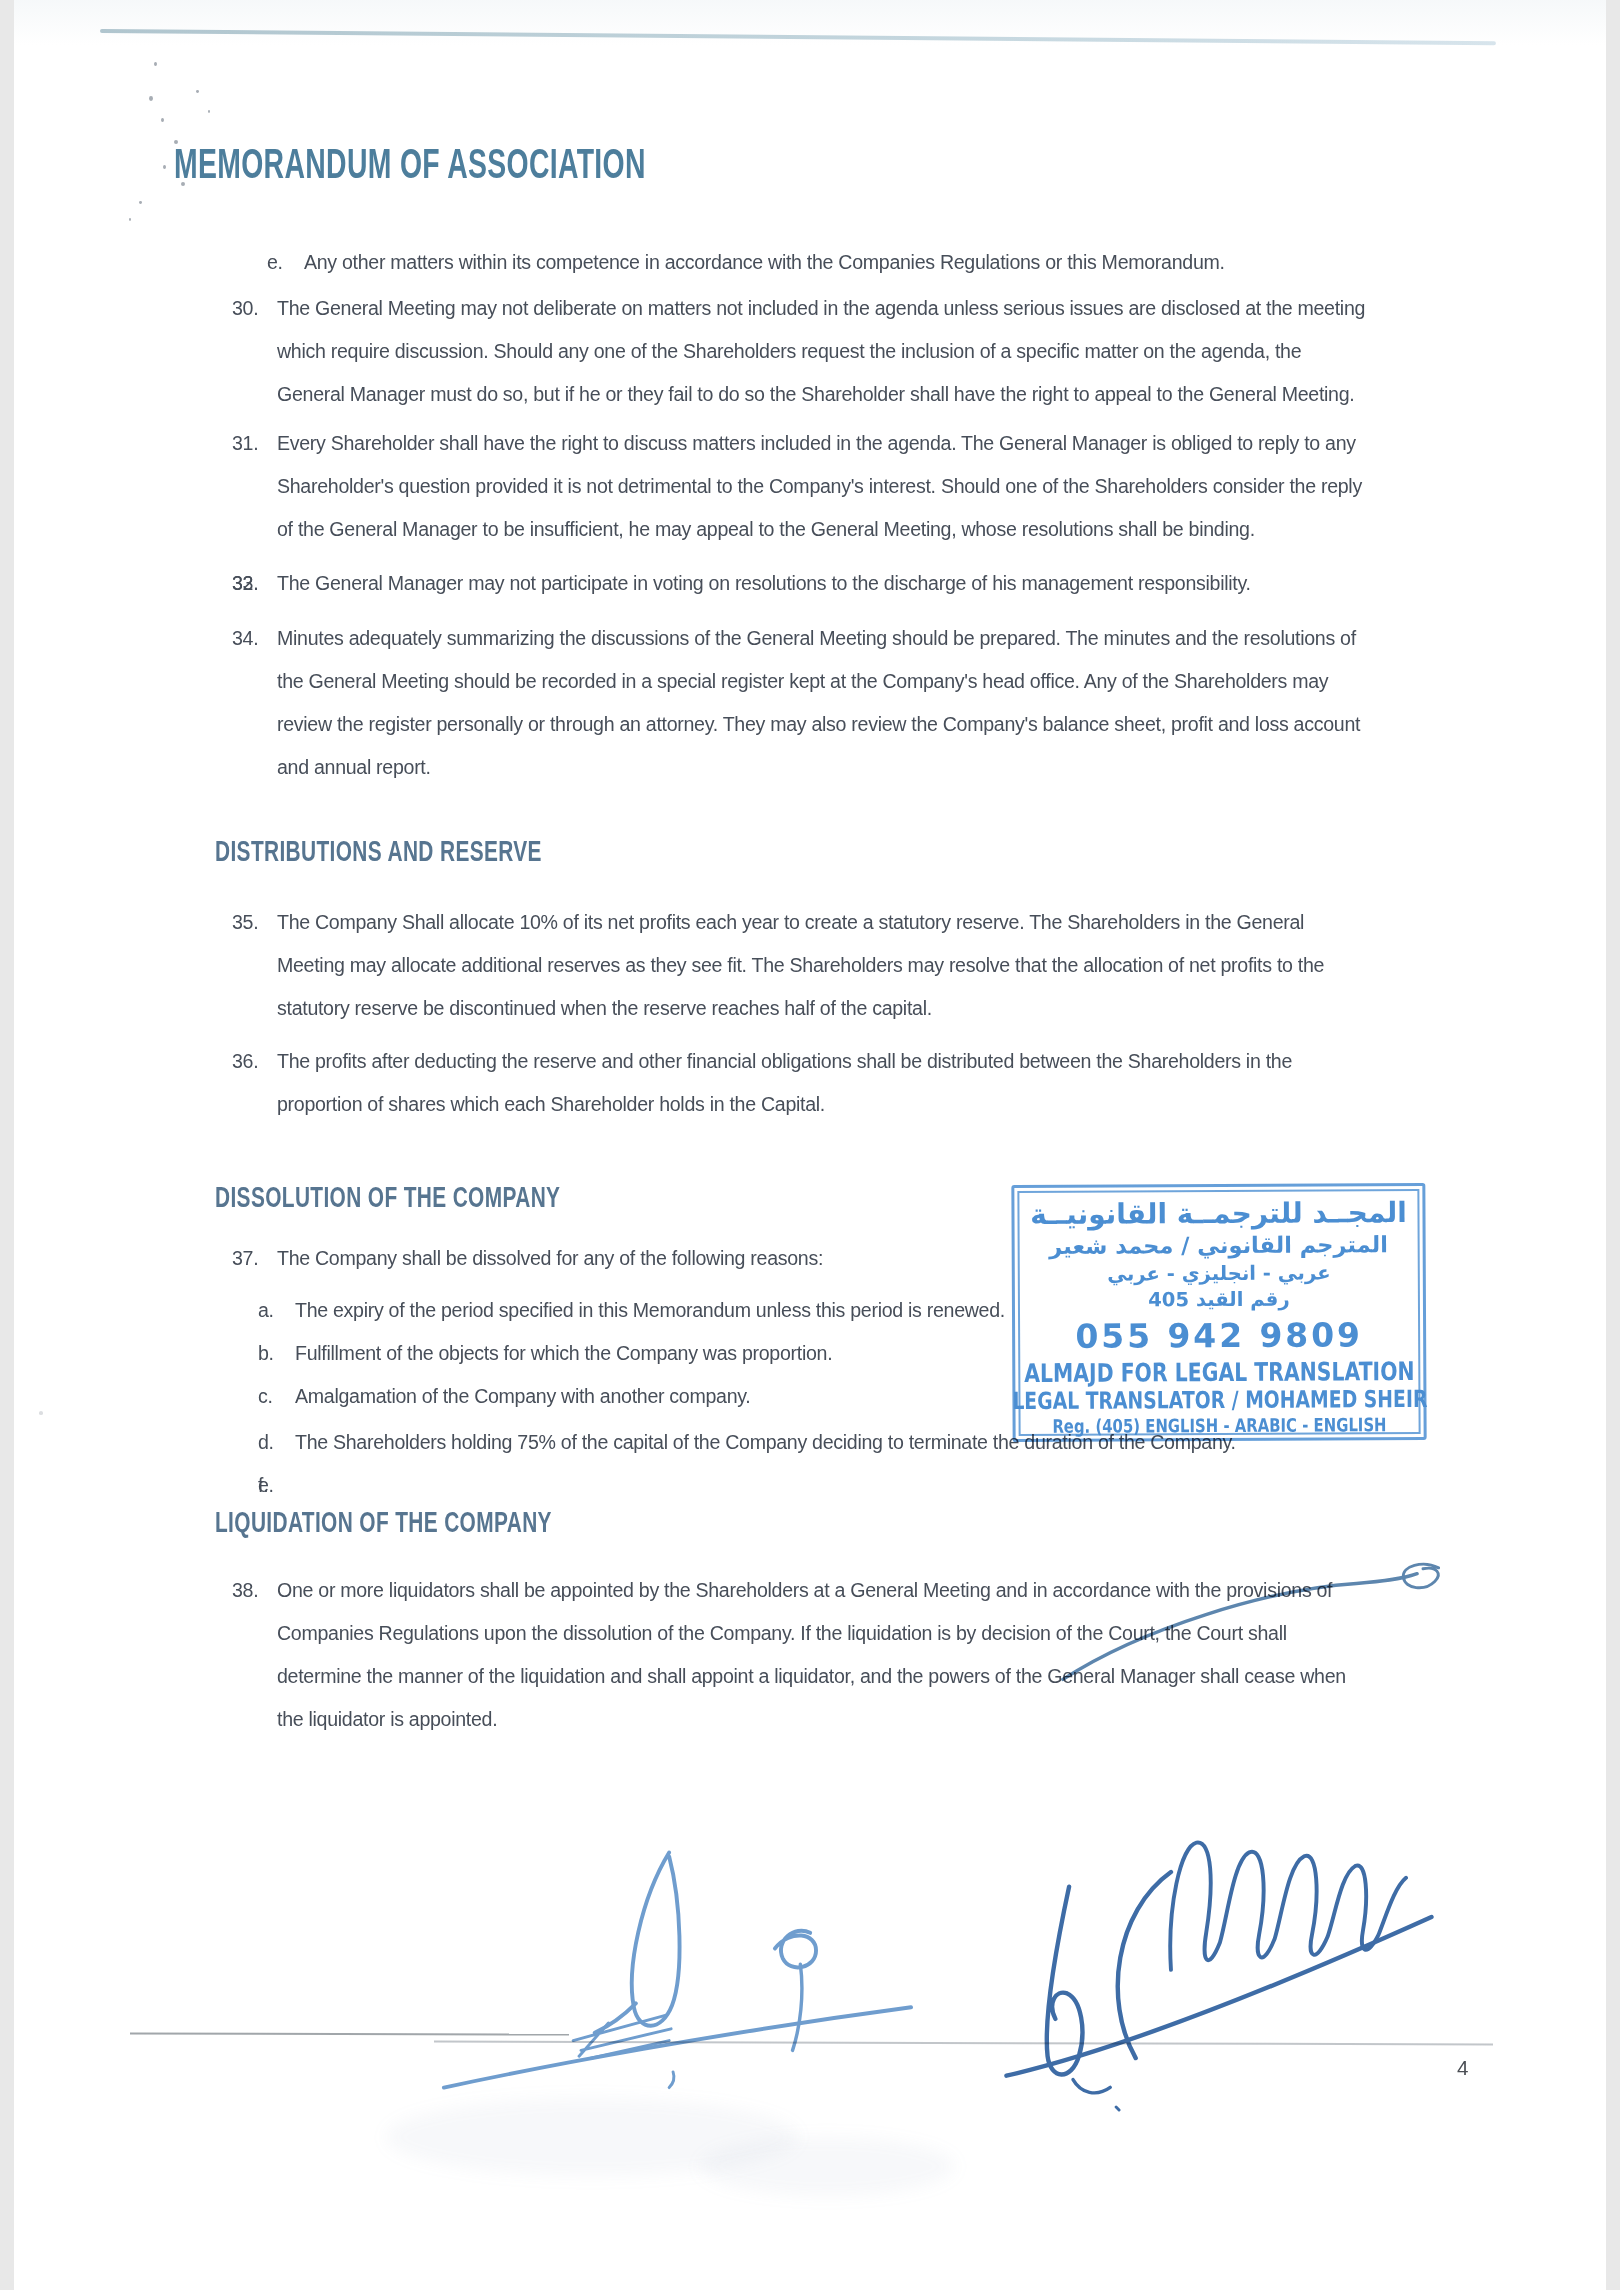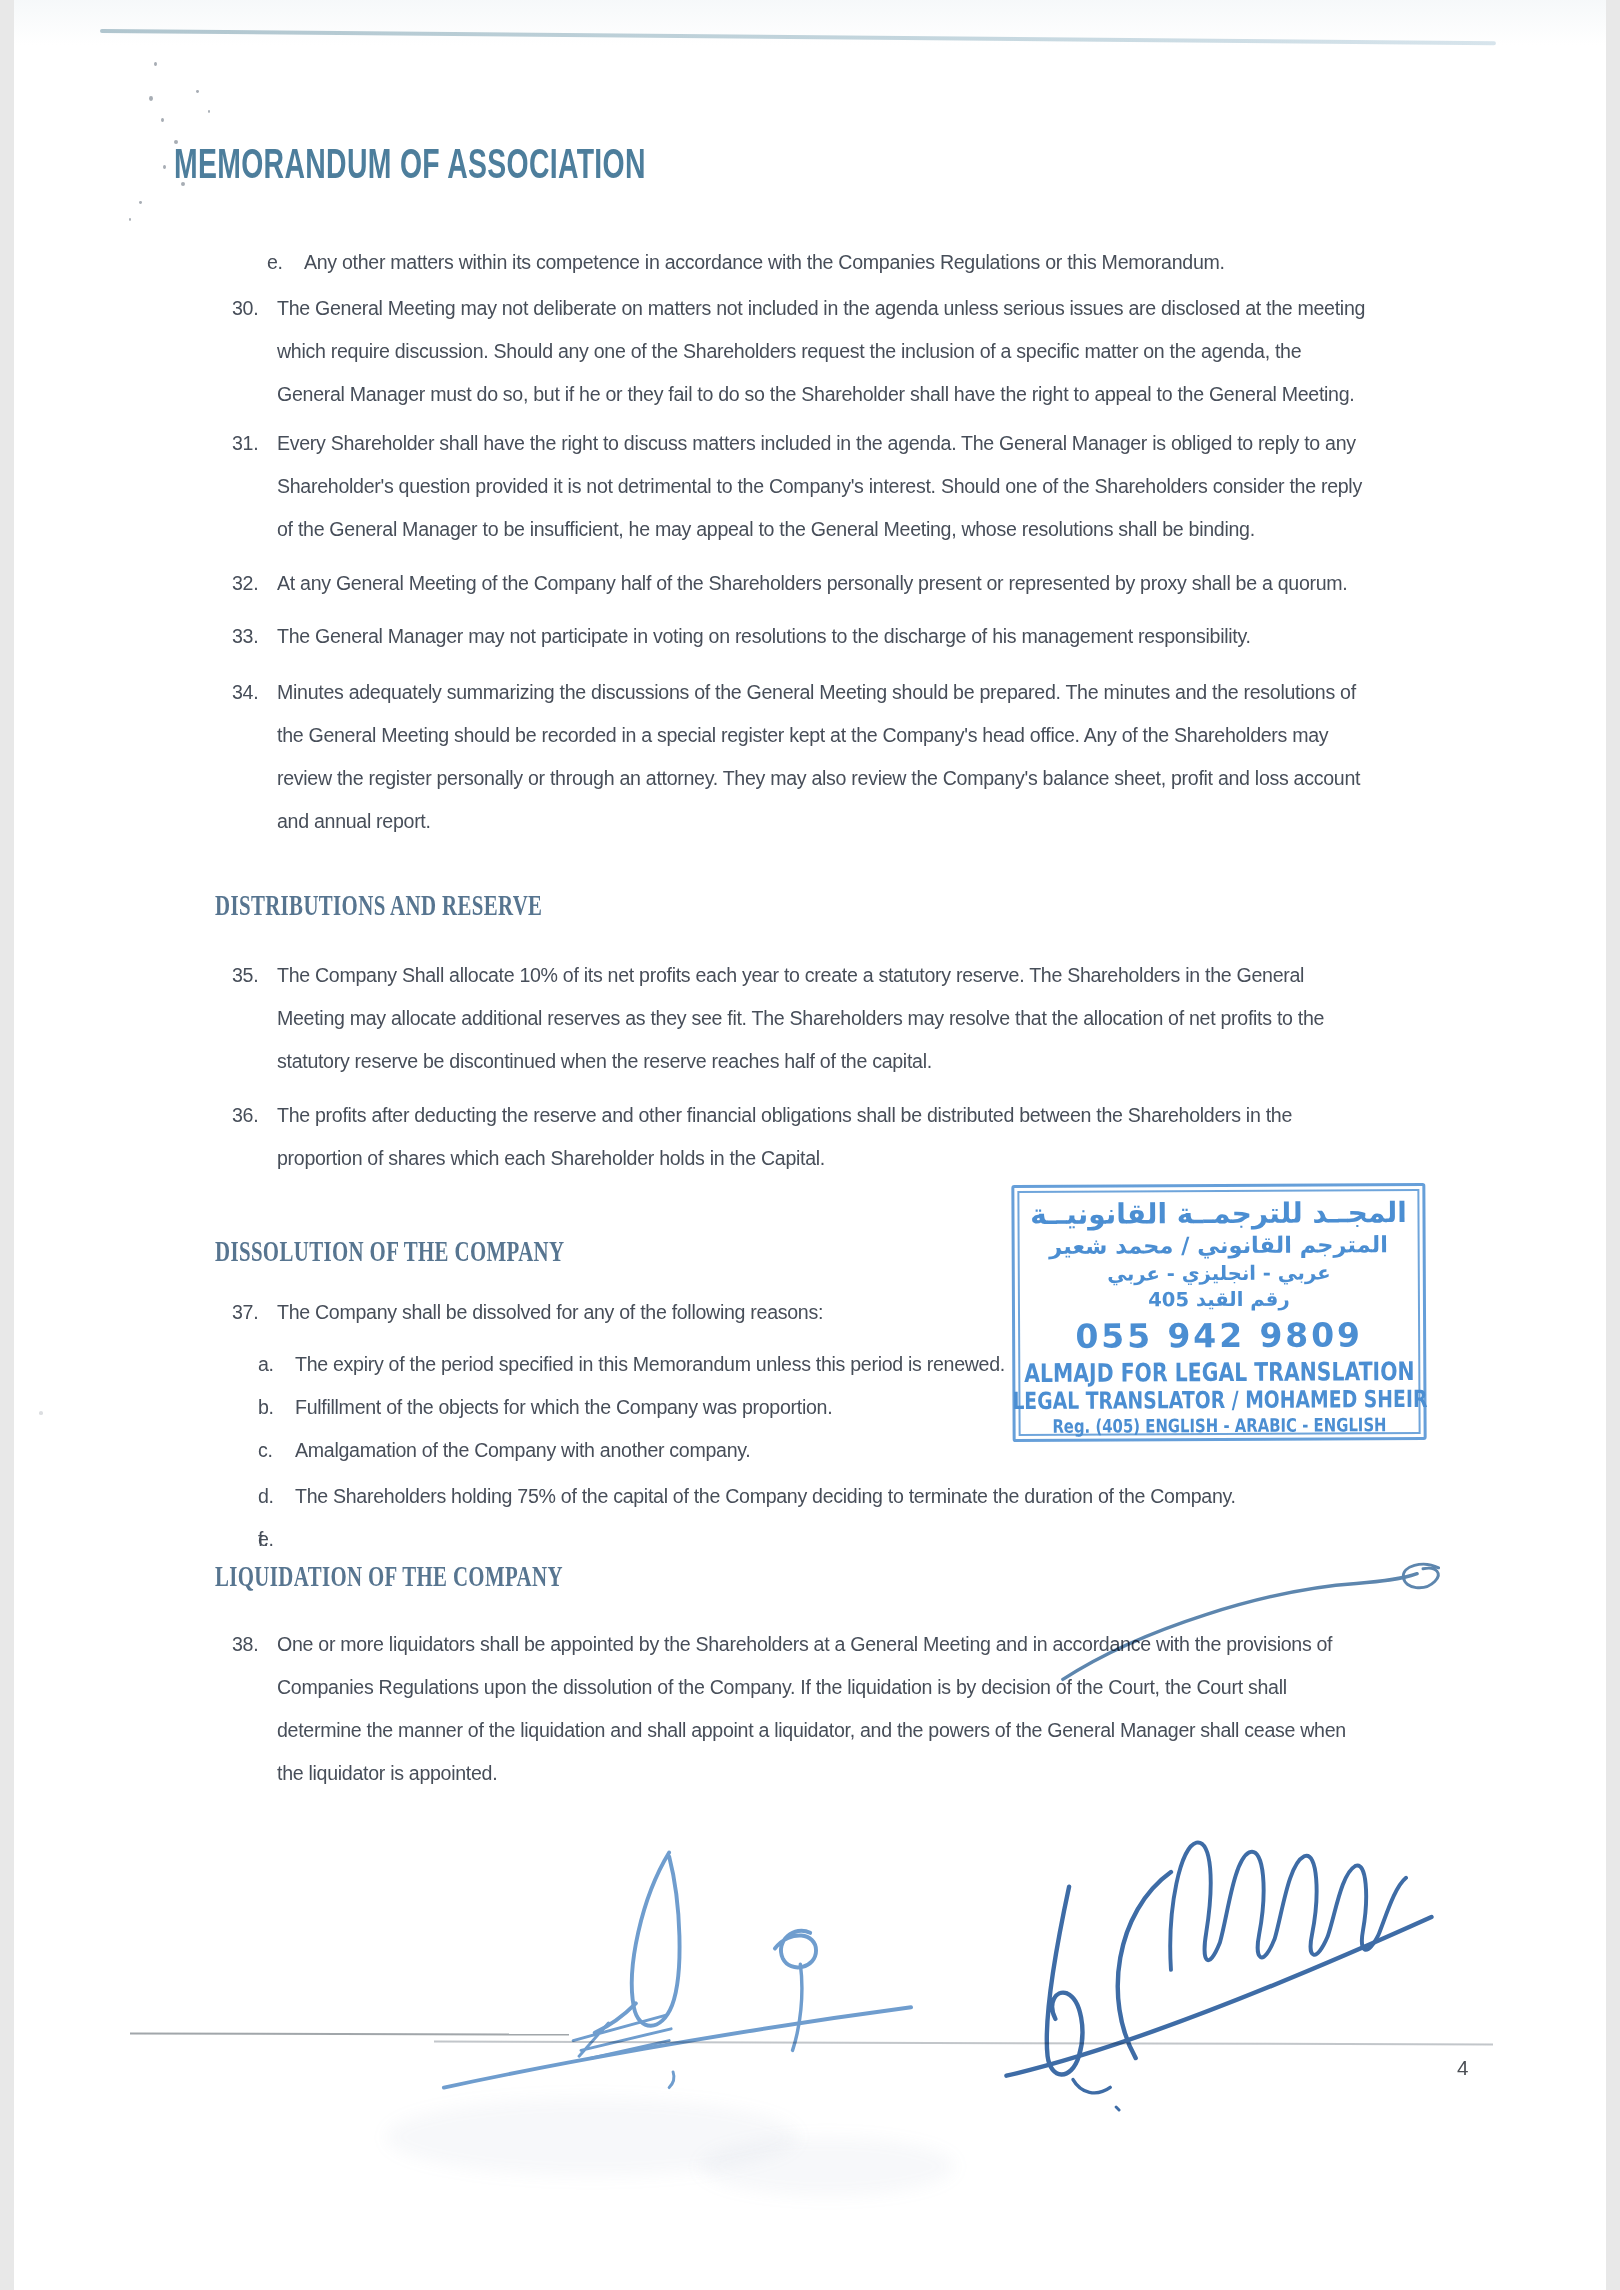--- a/index.html
+++ b/index.html
@@ -19,21 +19,21 @@
     background:linear-gradient(to right,rgba(125,160,175,.60),rgba(140,175,190,.52) 55%,rgba(150,185,205,.38));
     transform:rotate(.5deg);transform-origin:left center;}
   .dot{position:absolute;border-radius:50%;background:rgba(95,105,118,.55);}
   .smudge{position:absolute;filter:blur(7.8px);background:rgba(120,140,170,.06);border-radius:50%;}
 
   
   .title{position:absolute;left:160px;top:139px;margin:0;
     font-size:43px;font-weight:bold;color:#4d7e9c;letter-spacing:0.5px;white-space:nowrap;}
   .cond{display:inline-block;transform:scaleX(.66);transform-origin:left center;}
   .heading{margin:0;font-size:29px;font-weight:bold;color:#577590;letter-spacing:0.5px;
-    margin-left:201px;line-height:43px;white-space:nowrap;font-family:Liberation Serif, serif;}
+    margin-left:201px;line-height:43px;white-space:nowrap;}
   .hcond{display:inline-block;transform:scaleX(.72);transform-origin:left center;}
 
   
   .content{position:absolute;left:0;top:241px;right:0;
     font-size:19.6px;line-height:43px;letter-spacing:-0.3px;}
   .item{position:relative;padding-left:263px;padding-right:165px;}
   .item .marker{position:absolute;left:218px;top:0;}
   .sub-top{padding-left:290px;}
   .sub-top .marker{left:253px;}
   .sub37{padding-left:281px;}
@@ -115,21 +115,20 @@
 
     <div class="item mt6">
       <span class="marker">31.</span>
       <div class="txt">Every Shareholder shall have the right to discuss matters included in the agenda. The General Manager is obliged to reply to any
 Shareholder's question provided it is not detrimental to the Company's interest. Should one of the Shareholders consider the reply
 of the General Manager to be insufficient, he may appeal to the General Meeting, whose resolutions shall be binding.</div>
     </div>
 
     <div class="item mt11">
       <span class="marker">32.</span>
-      <div class="txt">At any General Meeting of the Company half of the Shareholders personally present or represented by proxy shall be a quorum.</div>
     </div>
 
     <div class="item mt11">
       <span class="marker">33.</span>
       <div class="txt">The General Manager may not participate in voting on resolutions to the discharge of his management responsibility.</div>
     </div>
 
     <div class="item mt13">
       <span class="marker">34.</span>
       <div class="txt">Minutes adequately summarizing the discussions of the General Meeting should be prepared. The minutes and the resolutions of

